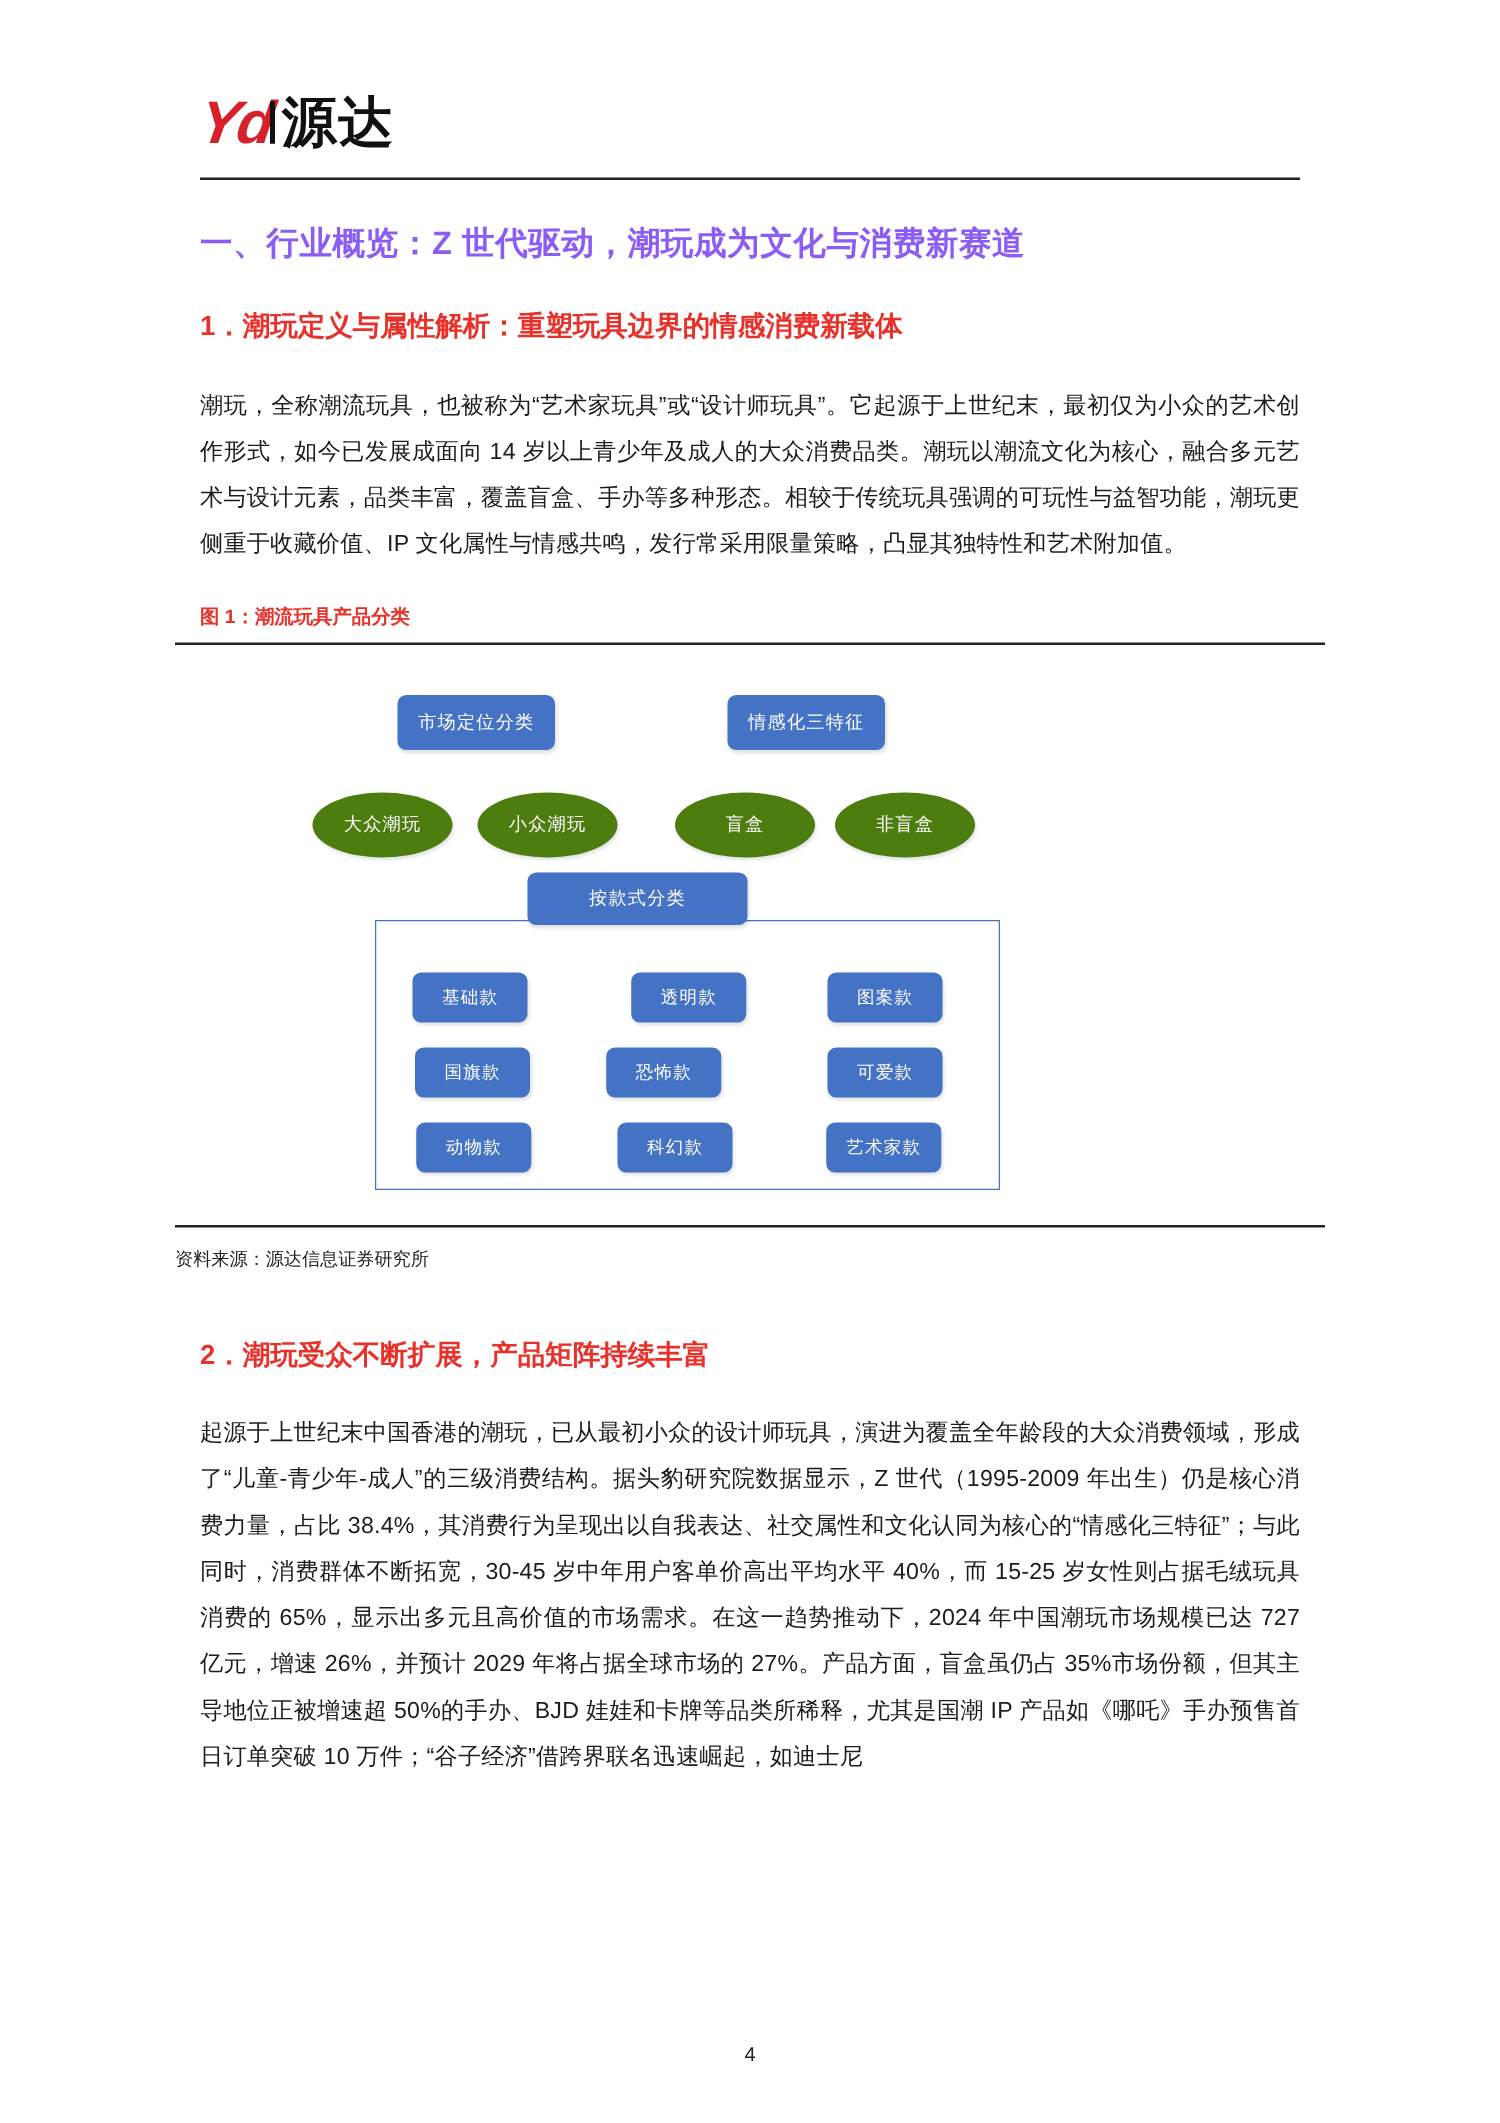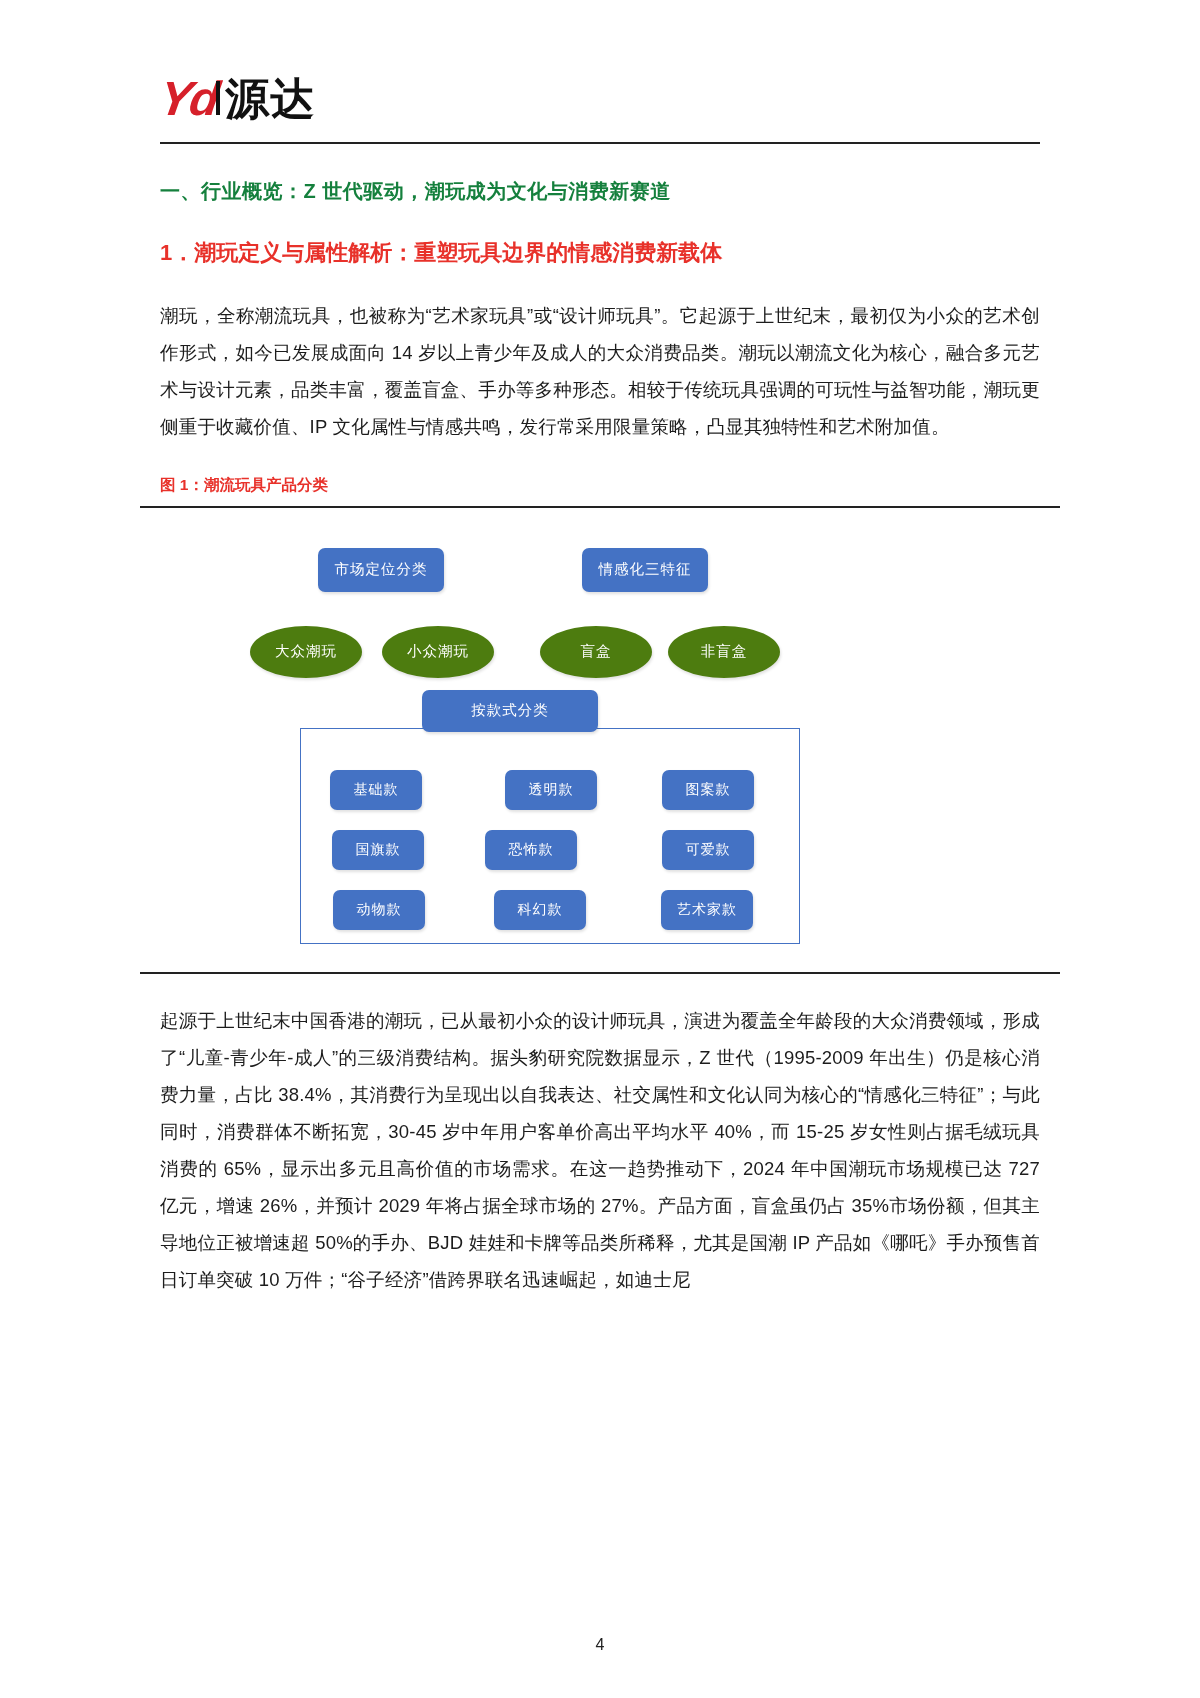--- a/index.html
+++ b/index.html
@@ -65,22 +65,22 @@
   }
   .header-rule {
     margin: 14px 160px 0 160px;
     border-bottom: 2px solid #222222;
     width: 880px;
   }
 
   
   .h1 {
     margin: 34px 160px 0 160px;
-    color: #15803d;
-    font-size: 20px;
+    color: #8b5cf6;
+    font-size: 26px;
     font-weight: 700;
     letter-spacing: 0.5px;
     line-height: 1.3;
   }
   .h2 {
     margin: 34px 160px 0 160px;
     color: #e8312a;
     font-size: 22px;
     font-weight: 600;
     line-height: 1.4;
@@ -257,19 +257,21 @@
       <div class="node-rect cell-node" style="left:328px; top:348px;margin-left:26px;">
         <span>科幻款</span>
       </div>
       <div class="node-rect cell-node" style="left:521px; top:348px;">
         <span>艺术家款</span>
       </div>
 
     </div>
   </div>
 
-
+  <div class="fig-source">资料来源：源达信息证券研究所</div>
+
+  <div class="h2 spaced-top">2．潮玩受众不断扩展，产品矩阵持续丰富</div>
 
   <div class="body-text">起源于上世纪末中国香港的潮玩，已从最初小众的设计师玩具，演进为覆盖全年龄段的大众消费领域，形成了“儿童-青少年-成人”的三级消费结构。据头豹研究院数据显示，Z 世代（1995-2009 年出生）仍是核心消费力量，占比 38.4%，其消费行为呈现出以自我表达、社交属性和文化认同为核心的“情感化三特征”；与此同时，消费群体不断拓宽，30-45 岁中年用户客单价高出平均水平 40%，而 15-25 岁女性则占据毛绒玩具消费的 65%，显示出多元且高价值的市场需求。在这一趋势推动下，2024 年中国潮玩市场规模已达 727 亿元，增速 26%，并预计 2029 年将占据全球市场的 27%。产品方面，盲盒虽仍占 35%市场份额，但其主导地位正被增速超 50%的手办、BJD 娃娃和卡牌等品类所稀释，尤其是国潮 IP 产品如《哪吒》手办预售首日订单突破 10 万件；“谷子经济”借跨界联名迅速崛起，如迪士尼</div>
 
   <div class="page-number">4</div>
 
 </div>
 
 </body></html>

